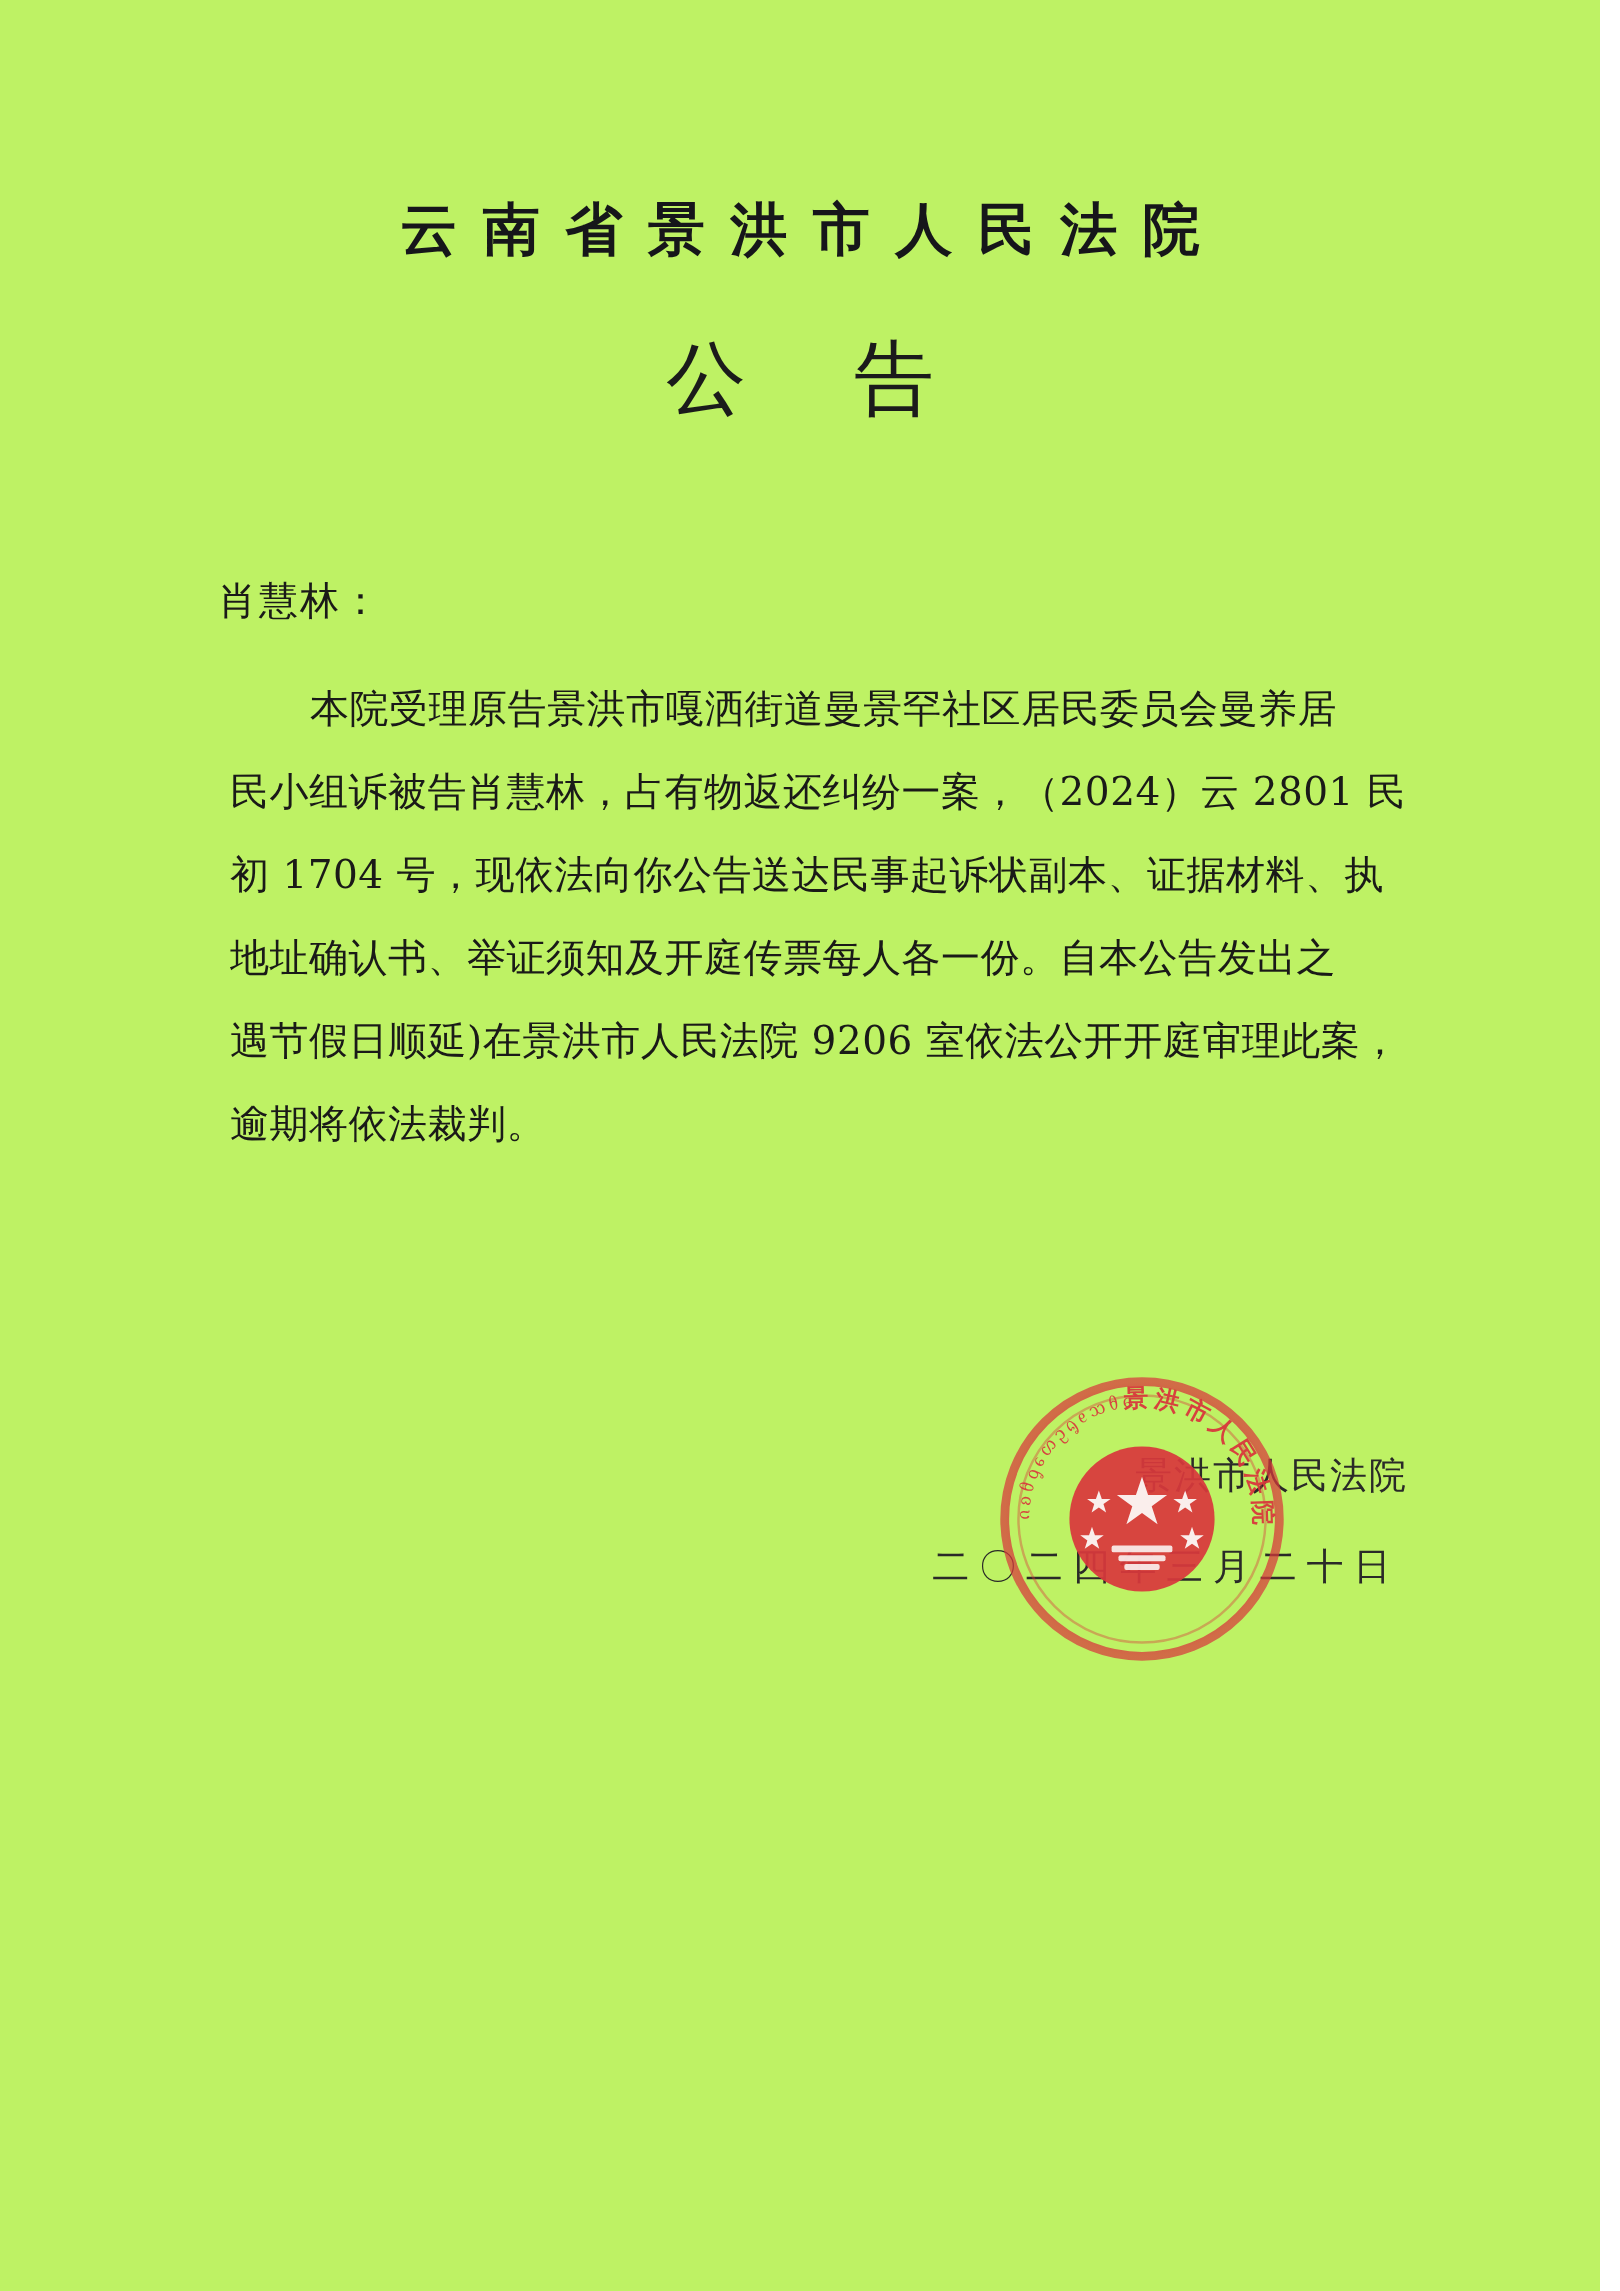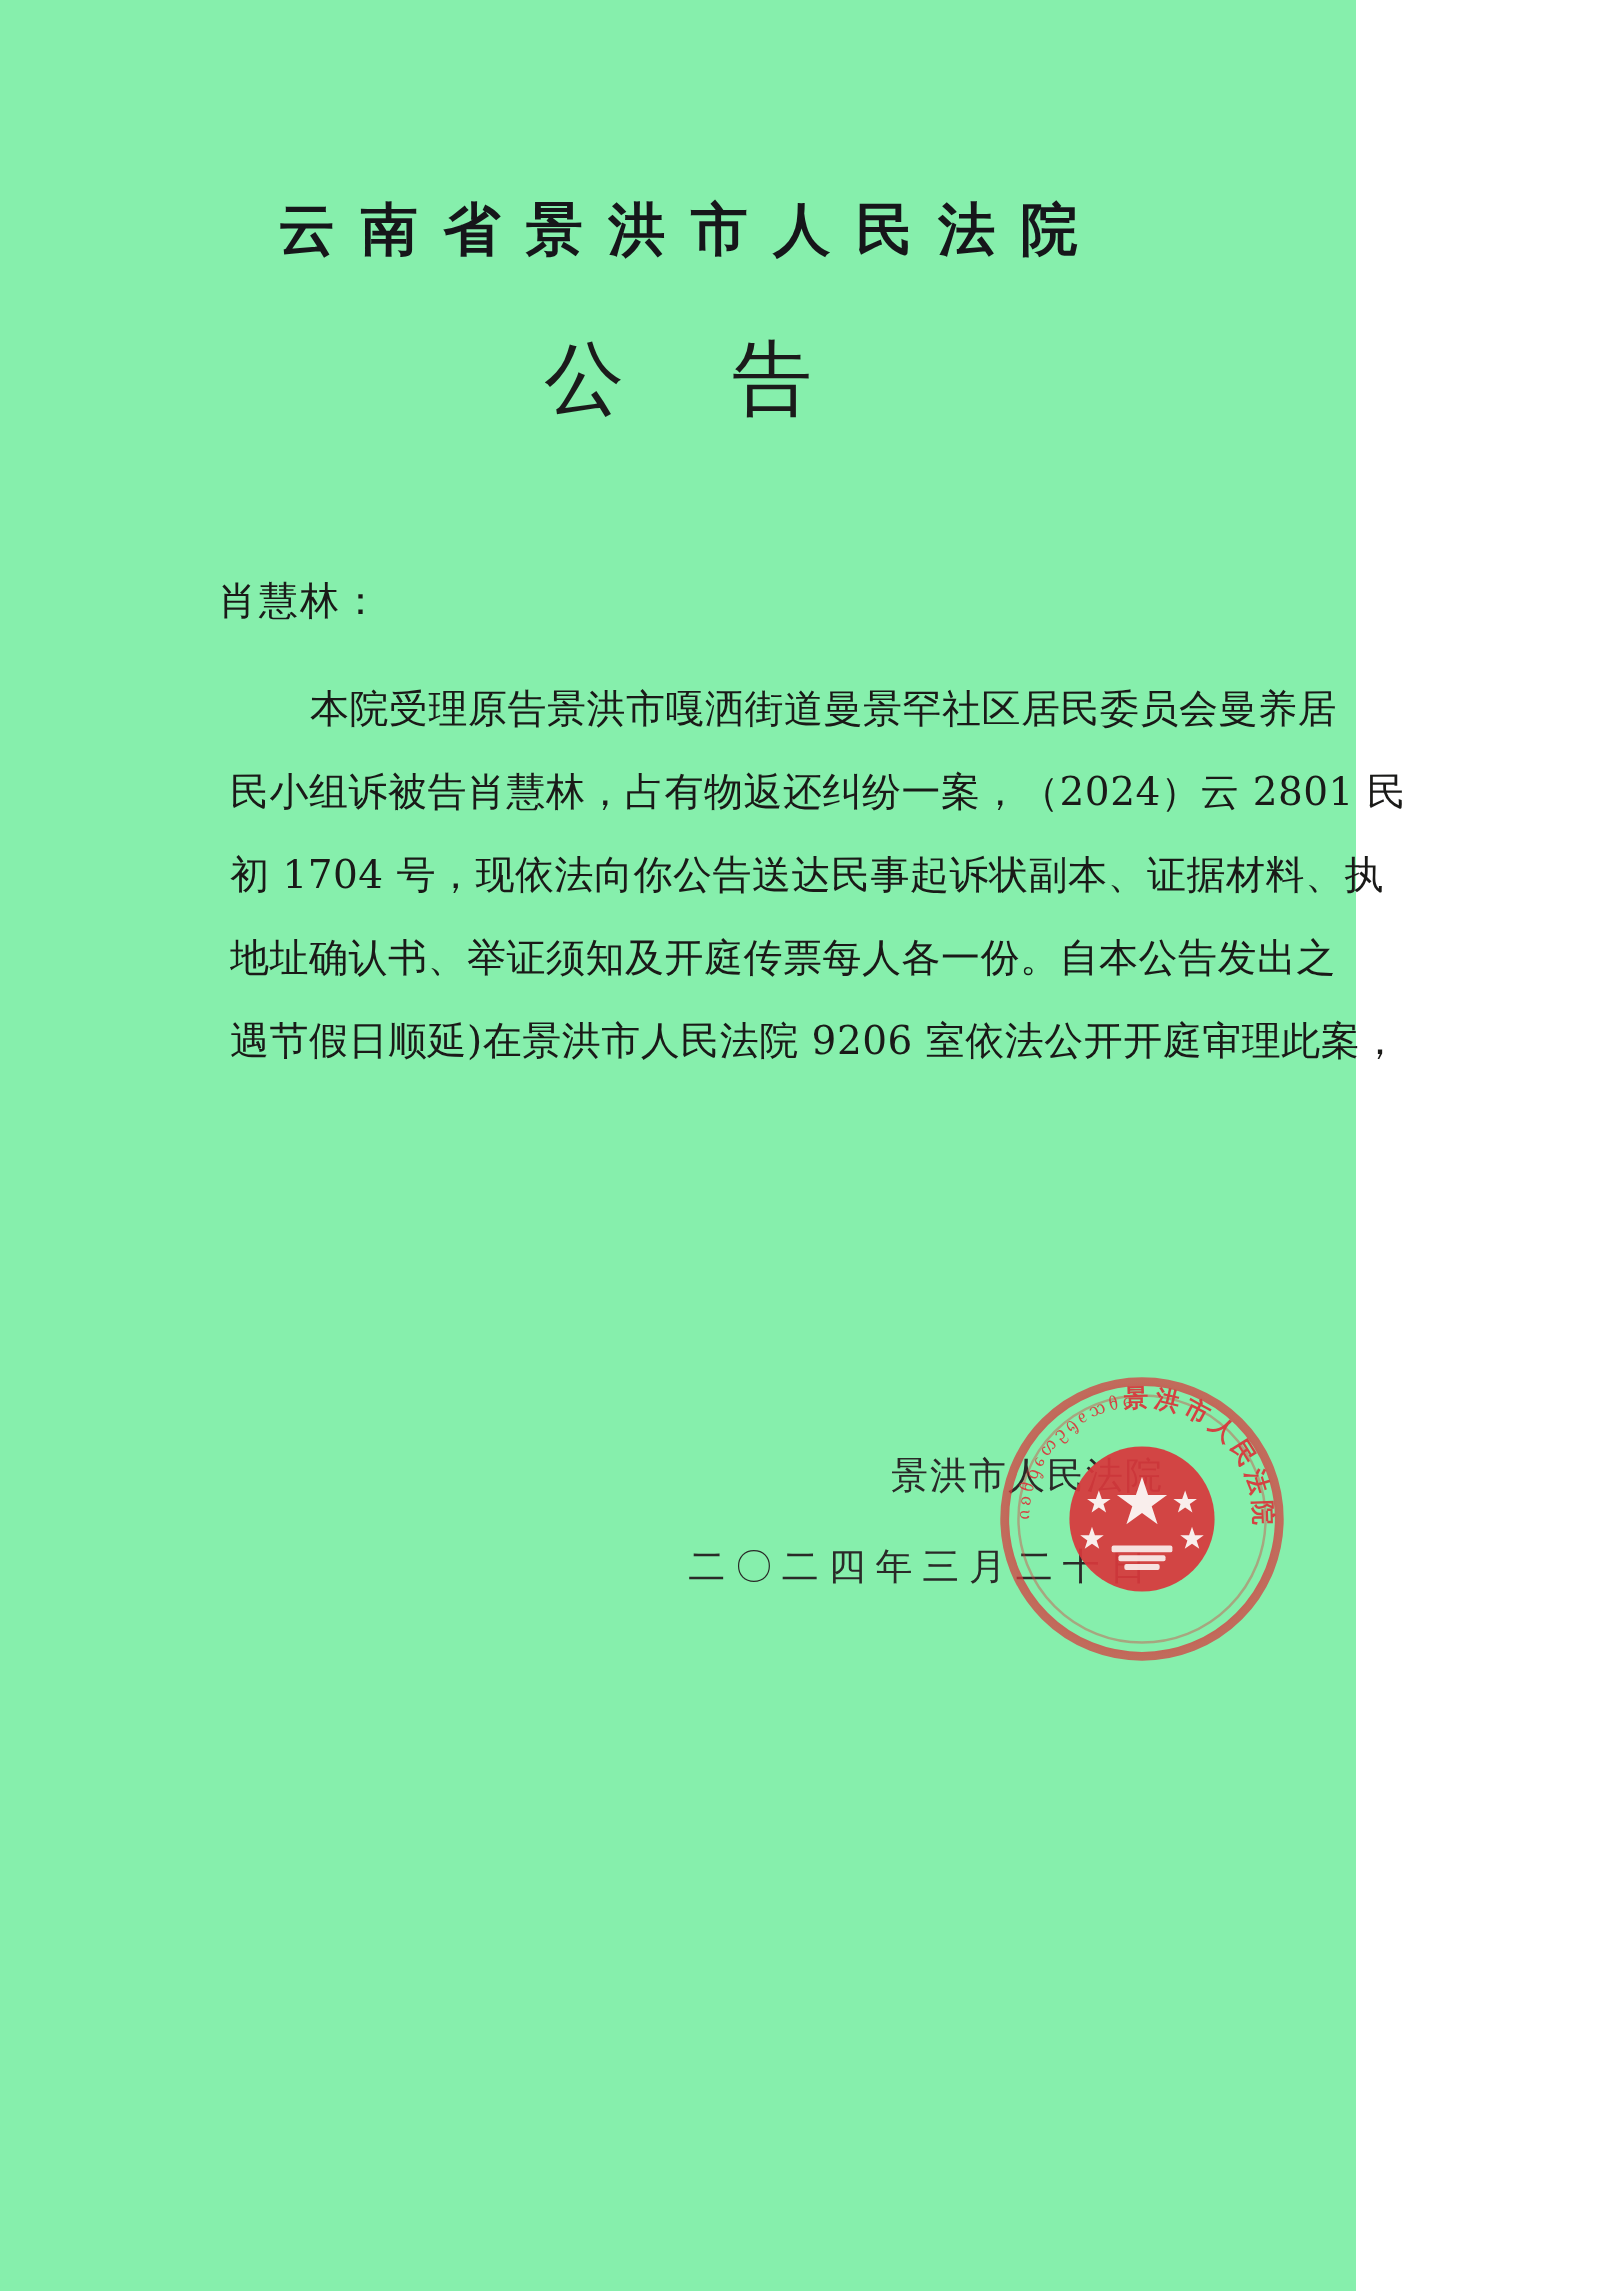--- a/index.html
+++ b/index.html
@@ -6,22 +6,22 @@
   body {
     width:1620px; height:2292px;
     background:#ffffff;
     font-family:"DejaVu Serif", serif;
     color:#1a1a18;
     position:relative;
     overflow:hidden;
   }
   .page {
     position:relative;
-    width:1356px; height:2292px;
-    background:#86efac;
+    width:1600px; height:2292px;
+    background:#bef264;
   }
   
   .court-title {
     position:absolute;
     left:0; right:0;
     top:192px;
     text-align:center;
     font-family:"DejaVu Serif", serif;
     font-size:57px;
     font-weight:600;
@@ -111,20 +111,21 @@
   <div class="doc-kind">公告</div>
 
   <div class="addressee">肖慧林：</div>
 
   <div class="body-block">
     <div class="body-line indent">本院受理原告景洪市嘎洒街道曼景罕社区居民委员会曼养居</div>
     <div class="body-line">民小组诉被告肖慧林，占有物返还纠纷一案，（2024）云 2801 民</div>
     <div class="body-line">初 1704 号，现依法向你公告送达民事起诉状副本、证据材料、执</div>
     <div class="body-line">地址确认书、举证须知及开庭传票每人各一份。自本公告发出之</div>
     <div class="body-line">遇节假日顺延)在景洪市人民法院 9206 室依法公开开庭审理此案，</div>
+    <div class="body-line">逾期将依法裁判。</div>
   </div>
 
   <div class="sign-block">
     <div class="sign-court">景洪市人民法院</div>
     <div class="sign-date">二〇二四年三月二十日</div>
   </div>
 
   <div class="seal">
     <svg viewBox="0 0 310 310" xmlns="http://www.w3.org/2000/svg">
       <defs>

